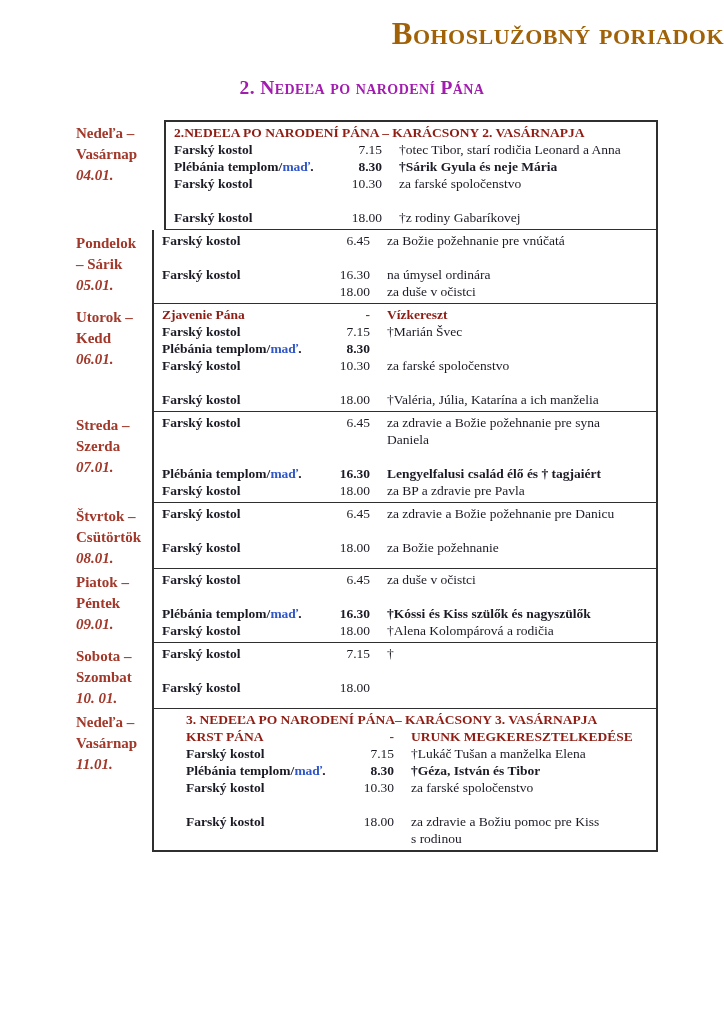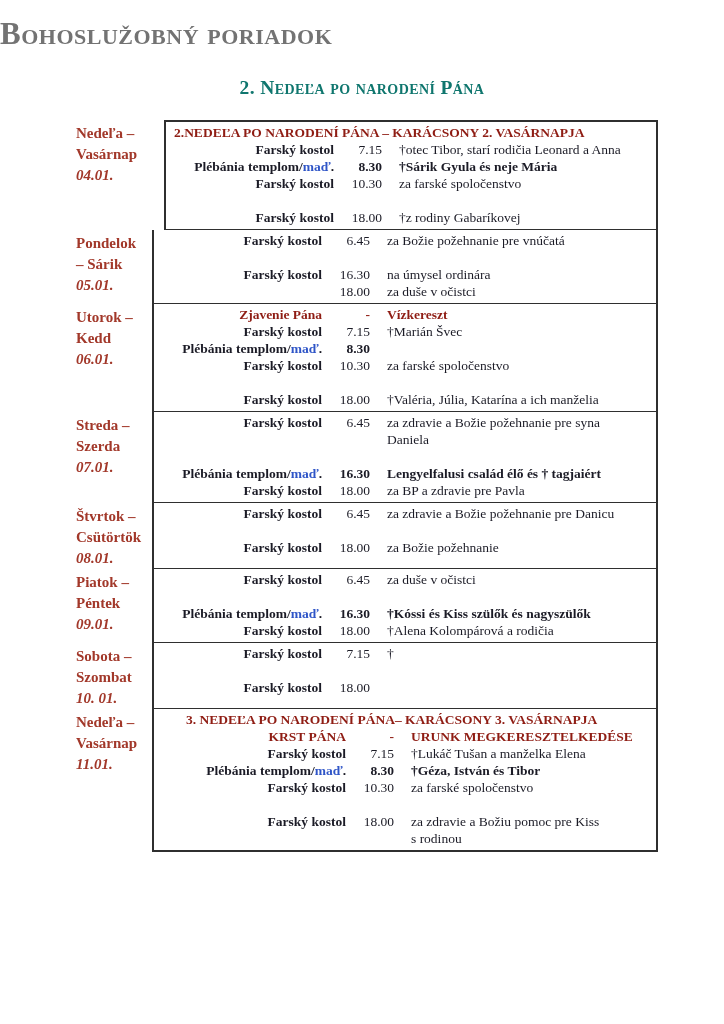--- a/index.html
+++ b/index.html
@@ -9,35 +9,35 @@
     height: 1024px;
     background: #ffffff;
     font-family: "Liberation Serif", serif;
     color: #1b1b26;
     overflow: hidden;
     box-sizing: border-box;
     padding-top: 16px;
   }
   .title {
     margin: 0;
-    text-align: left;
+    text-align: right;
     font-variant: small-caps;
     font-weight: bold;
     font-size: 31px;
     letter-spacing: 0.5px;
-    color: #737373;
+    color: #a16207;
   }
   .subtitle {
     margin: 25px 0 0 0;
     text-align: center;
     font-variant: small-caps;
     font-weight: bold;
     font-size: 19.5px;
     letter-spacing: 0.4px;
-    color: #0f766e;
+    color: #a21caf;
   }
   .schedule {
     margin: 21px 0 0 76px;
     display: grid;
     grid-template-columns: 76px 506px;
   }
   .day-cell {
     padding-top: 3px;
     padding-right: 20px;
     color: #a2382a;
@@ -62,21 +62,21 @@
     padding: 0 6px 0 8px;
     font-weight: bold;
     color: #8f1d14;
   }
   .row {
     display: grid;
     grid-template-columns: 160px 52px 1fr;
     padding: 0 6px 0 8px;
   }
   .row.blank { height: 17px; }
-  .col-church { font-weight: bold; white-space: nowrap; text-align: right; }
+  .col-church { font-weight: bold; white-space: nowrap; }
   .col-time  { text-align: right; padding-right: 4px; }
   .col-int   { padding-left: 13px; white-space: pre-line; }
   .row.hu .col-time, .row.hu .col-int { font-weight: bold; }
   .row.feast .col-church, .row.feast .col-time, .row.feast .col-int {
     color: #8f1d14;
     font-weight: bold;
   }
   .lang-tag { color: #2f55c7; }
 </style>
 </head>

